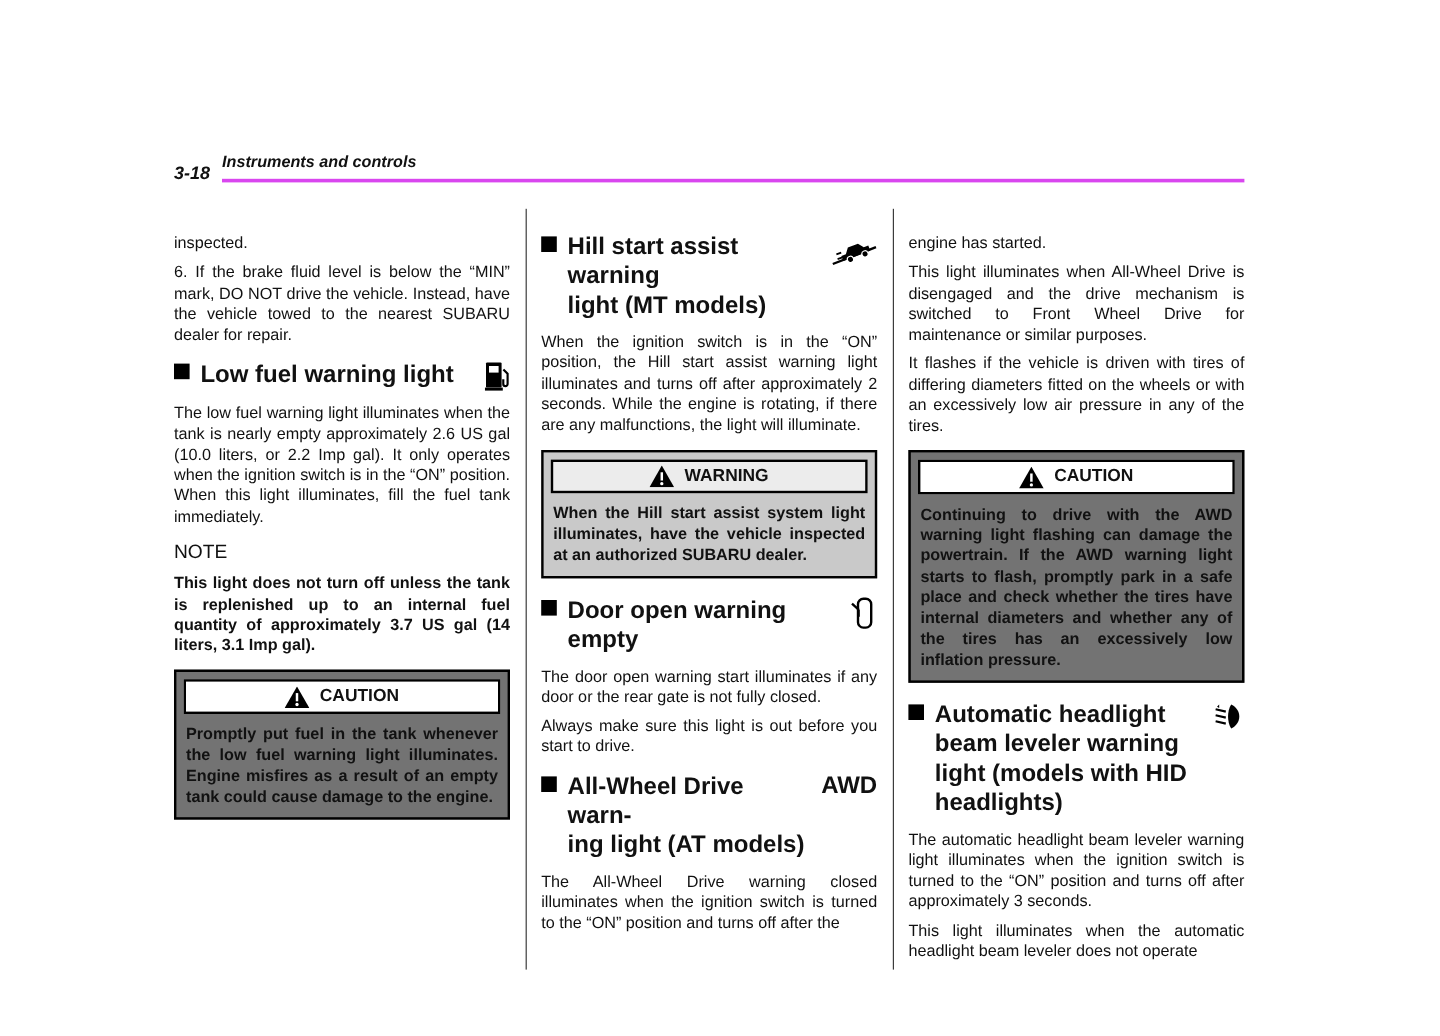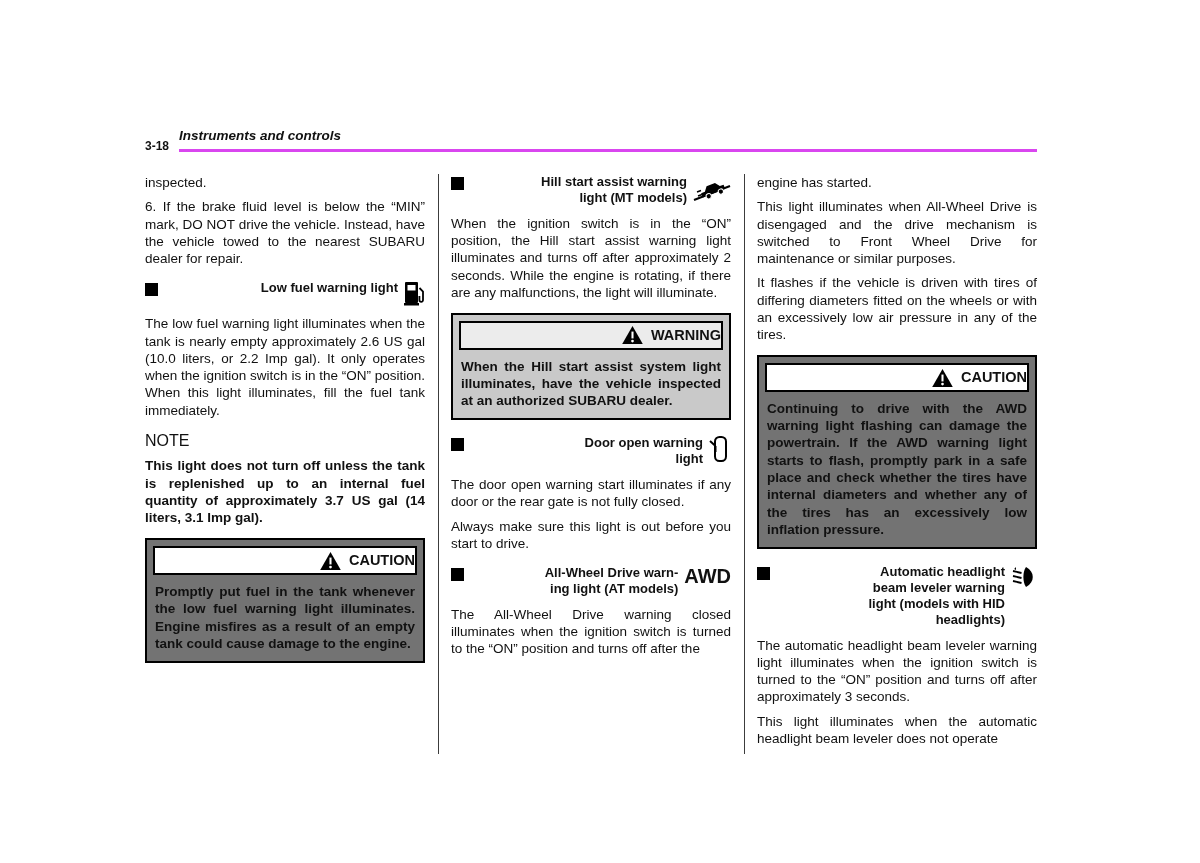--- a/index.html
+++ b/index.html
@@ -8,47 +8,47 @@
     width: 1200px; height: 863px;
     background: #ffffff;
     font-family: "Liberation Sans", "DejaVu Sans", sans-serif;
     color: #111;
   }
   .page { position: relative; width: 1200px; height: 863px; background: #fff; overflow: hidden; }
   .content { position: absolute; left: 145px; top: 126px; width: 892px; }
 
   
   .header { display: flex; align-items: flex-end; }
-  .page-num { font-size: 12px; font-weight: bold; padding-right: 10px; line-height: 1; }
+  .page-num { font-size: 15px; font-weight: bold; padding-right: 10px; line-height: 1; font-style: italic; }
   .title-wrap { flex: 1; border-bottom: 3px solid #d946ef; padding-bottom: 5px; }
   .section-title { font-size: 13.5px; font-weight: bold; font-style: italic; }
 
   
   .columns { display: flex; justify-content: space-between; margin-top: 22px; }
-  .col { width: 280px; font-size: 13.5px; line-height: 1.28; text-align: justify; }
+  .col { width: 280px; font-size: 13.5px; line-height: 1.28; text-align: justify; margin-top: 20px; }
   .vline { width: 1px; background: #3c3c3c; flex: 0 0 auto; }
 
   p.body { margin: 0 0 7px 0; }
   p.bold { font-weight: bold; }
 
   
   .heading { display: flex; align-items: flex-start; margin: 13px 0 9px 0; text-align: left; }
   .heading.first { margin-top: 0; }
   .bullet { width: 13px; height: 13px; background: #000; margin: 3px 9px 0 0; flex: 0 0 auto; }
-  .heading-text { flex: 1; font-size: 13px; font-weight: bold; line-height: 1.22; white-space: pre-line; text-align: right; }
+  .heading-text { flex: 1; font-size: 20px; font-weight: bold; line-height: 1.22; white-space: pre-line; text-align: left; }
   .heading-icon { flex: 0 0 auto; margin-left: 6px; }
   .awd-text { font-size: 20px; font-weight: bold; line-height: 1.1; }
 
   
   .note-label { font-size: 16px; font-weight: normal; margin: 12px 0 6px 0; text-align: left; }
 
   
   .alert-box { border: 2px solid #000; padding: 6px; margin: 12px 0 15px 0; background: #737373; }
   .alert-box.gray { background: #c9c9c9; }
-  .alert-label { border: 2px solid #000; display: flex; justify-content: flex-end; align-items: center; gap: 8px; padding: 3px 0; font-weight: bold; font-size: 14.5px; background: #fff; }
+  .alert-label { border: 2px solid #000; display: flex; justify-content: center; align-items: center; gap: 8px; padding: 3px 0; font-weight: bold; font-size: 14.5px; background: #fff; }
   .alert-box.gray .alert-label { background: #ececec; }
   .alert-text { font-weight: bold; margin: 8px 2px 3px 2px; text-align: justify; }
 
   svg { display: block; }
 </style>
 </head>
 <body>
 
 <div class="page">
   <div class="content">
@@ -132,21 +132,21 @@
               </svg>
             </span>
             <span>WARNING</span>
           </div>
           <p class="alert-text">When the Hill start assist system light illuminates, have the vehicle inspected at an authorized SUBARU dealer.</p>
         </div>
 
         <div class="heading">
           <span class="bullet"></span>
           <span class="heading-text">Door open warning
-light</span>
+empty</span>
           <span class="heading-icon">
             <svg width="22" height="28" viewBox="0 0 22 28">
               <rect x="6" y="2" width="11" height="24" rx="4.5" fill="none" stroke="#000" stroke-width="2"></rect>
               <line x1="6.5" y1="11" x2="1" y2="6" stroke="#000" stroke-width="2"></line>
               <line x1="6.5" y1="11" x2="6.5" y2="17" stroke="#000" stroke-width="2"></line>
             </svg>
           </span>
         </div>
         <p class="body">The door open warning start illuminates if any door or the rear gate is not fully closed.</p>
         <p class="body">Always make sure this light is out before you start to drive.</p>

